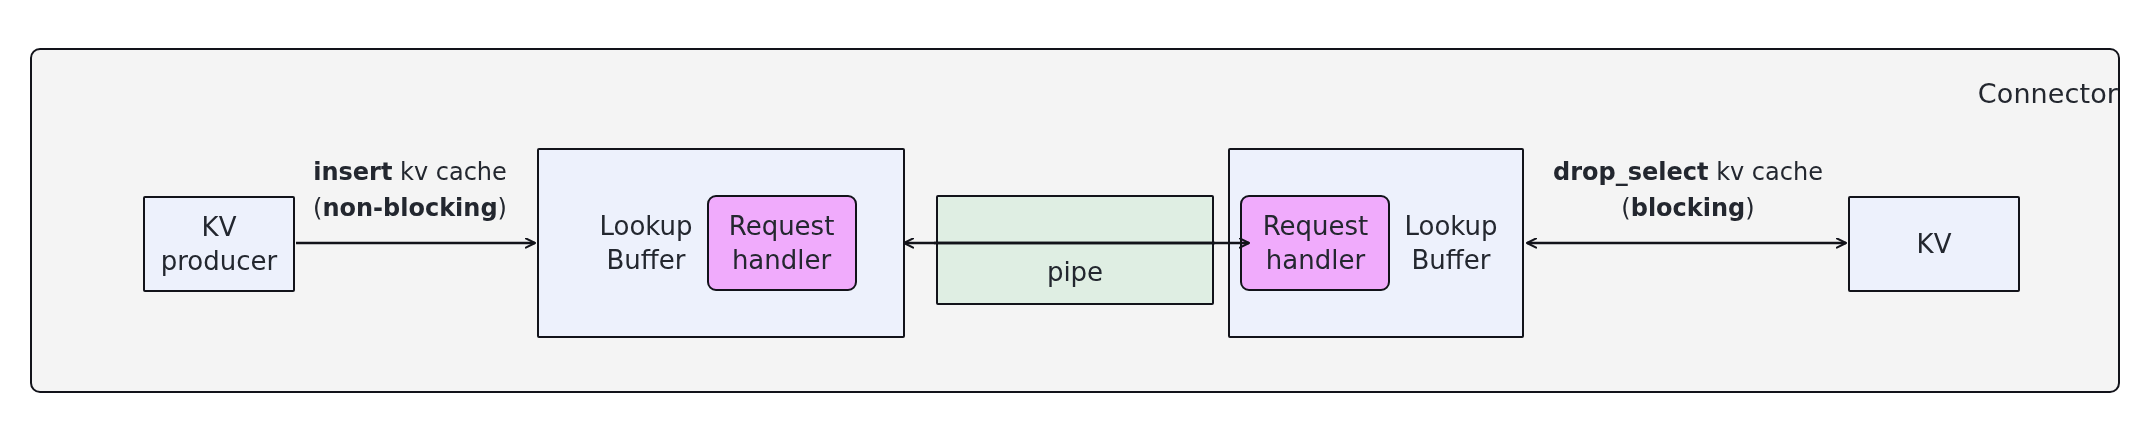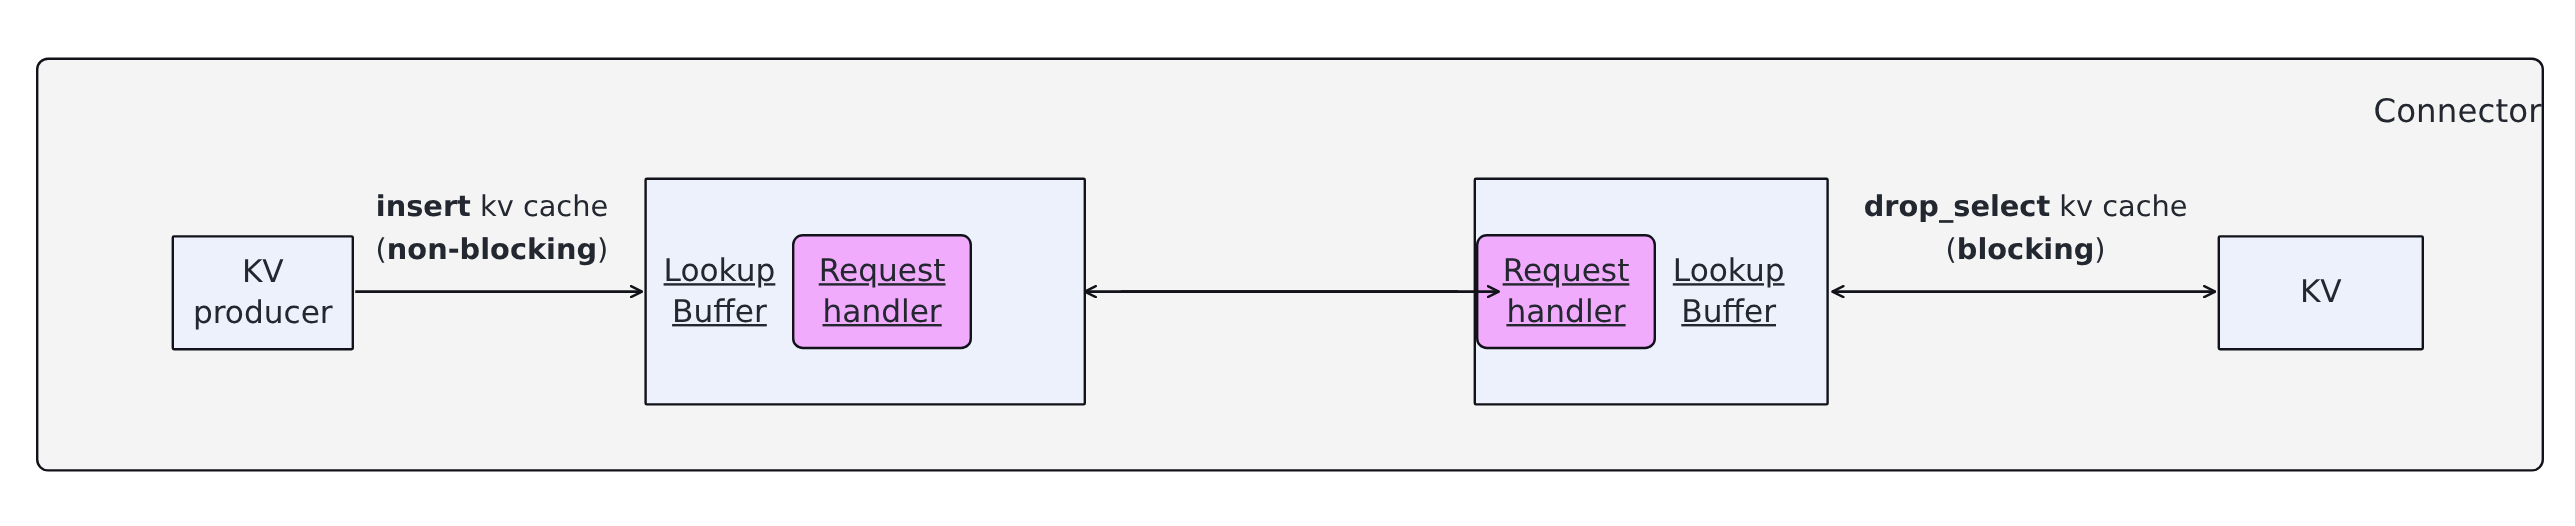--- a/index.html
+++ b/index.html
@@ -73,23 +73,22 @@
   
   #lookup-buffer-left  { left: 537px;  top: 148px; width: 368px; height: 190px; }
   #lookup-buffer-right { left: 1228px; top: 148px; width: 296px; height: 190px; }
 
   
   .buffer-inner-row {
     position: absolute;
     inset: 0;
     display: flex;
     align-items: center;
-    justify-content: flex-start;
+    justify-content: center;
     gap: 0px;
-    text-decoration: underline;
   }
   .buffer-label {
     font-size: 26px;
     line-height: 34px;
     color: #23272f;
     text-align: center;
     padding: 0 14px;
     white-space: nowrap;
   }
   .request-handler {
@@ -166,20 +165,23 @@
         <span class="line">Lookup</span>
         <span class="line">Buffer</span>
       </div>
       <div class="request-handler">
         <span class="line">Request</span>
         <span class="line">handler</span>
       </div>
     </div>
   </div>
 
+  <div class="node green" id="pipe">
+    <span class="line">pipe</span>
+  </div>
 
   <div class="node blue" id="lookup-buffer-right">
     <div class="buffer-inner-row">
       <div class="request-handler">
         <span class="line">Request</span>
         <span class="line">handler</span>
       </div>
       <div class="buffer-label">
         <span class="line">Lookup</span>
         <span class="line">Buffer</span>

